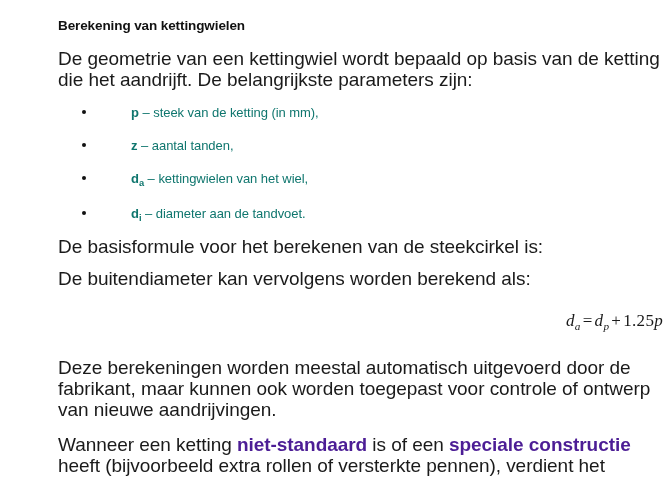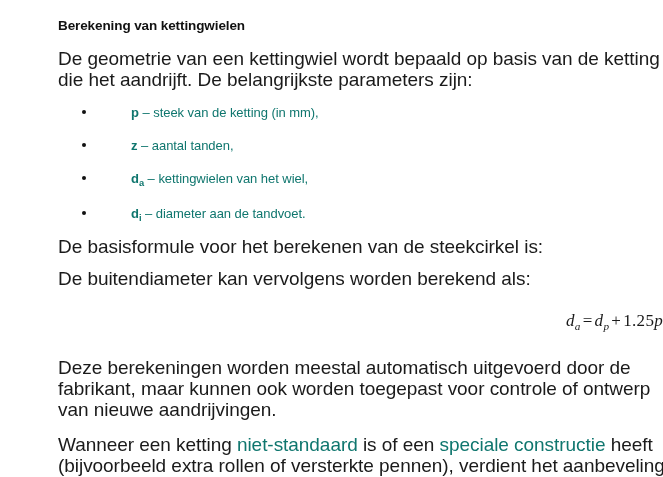--- a/index.html
+++ b/index.html
@@ -118,22 +118,22 @@
   }
   .formula .op {
     font-style: normal;
     padding: 0 2px;
   }
   .formula .num {
     font-style: normal;
   }
 
   strong.bold-inline {
-    font-weight: 400;
-    color: #0f766e;
+    font-weight: 700;
+    color: #4c1d95;
   }
 
   .spacer-para {
     margin-bottom: 14px;
   }
 </style>
 </head>
 <body>
 
 <div class="page">

